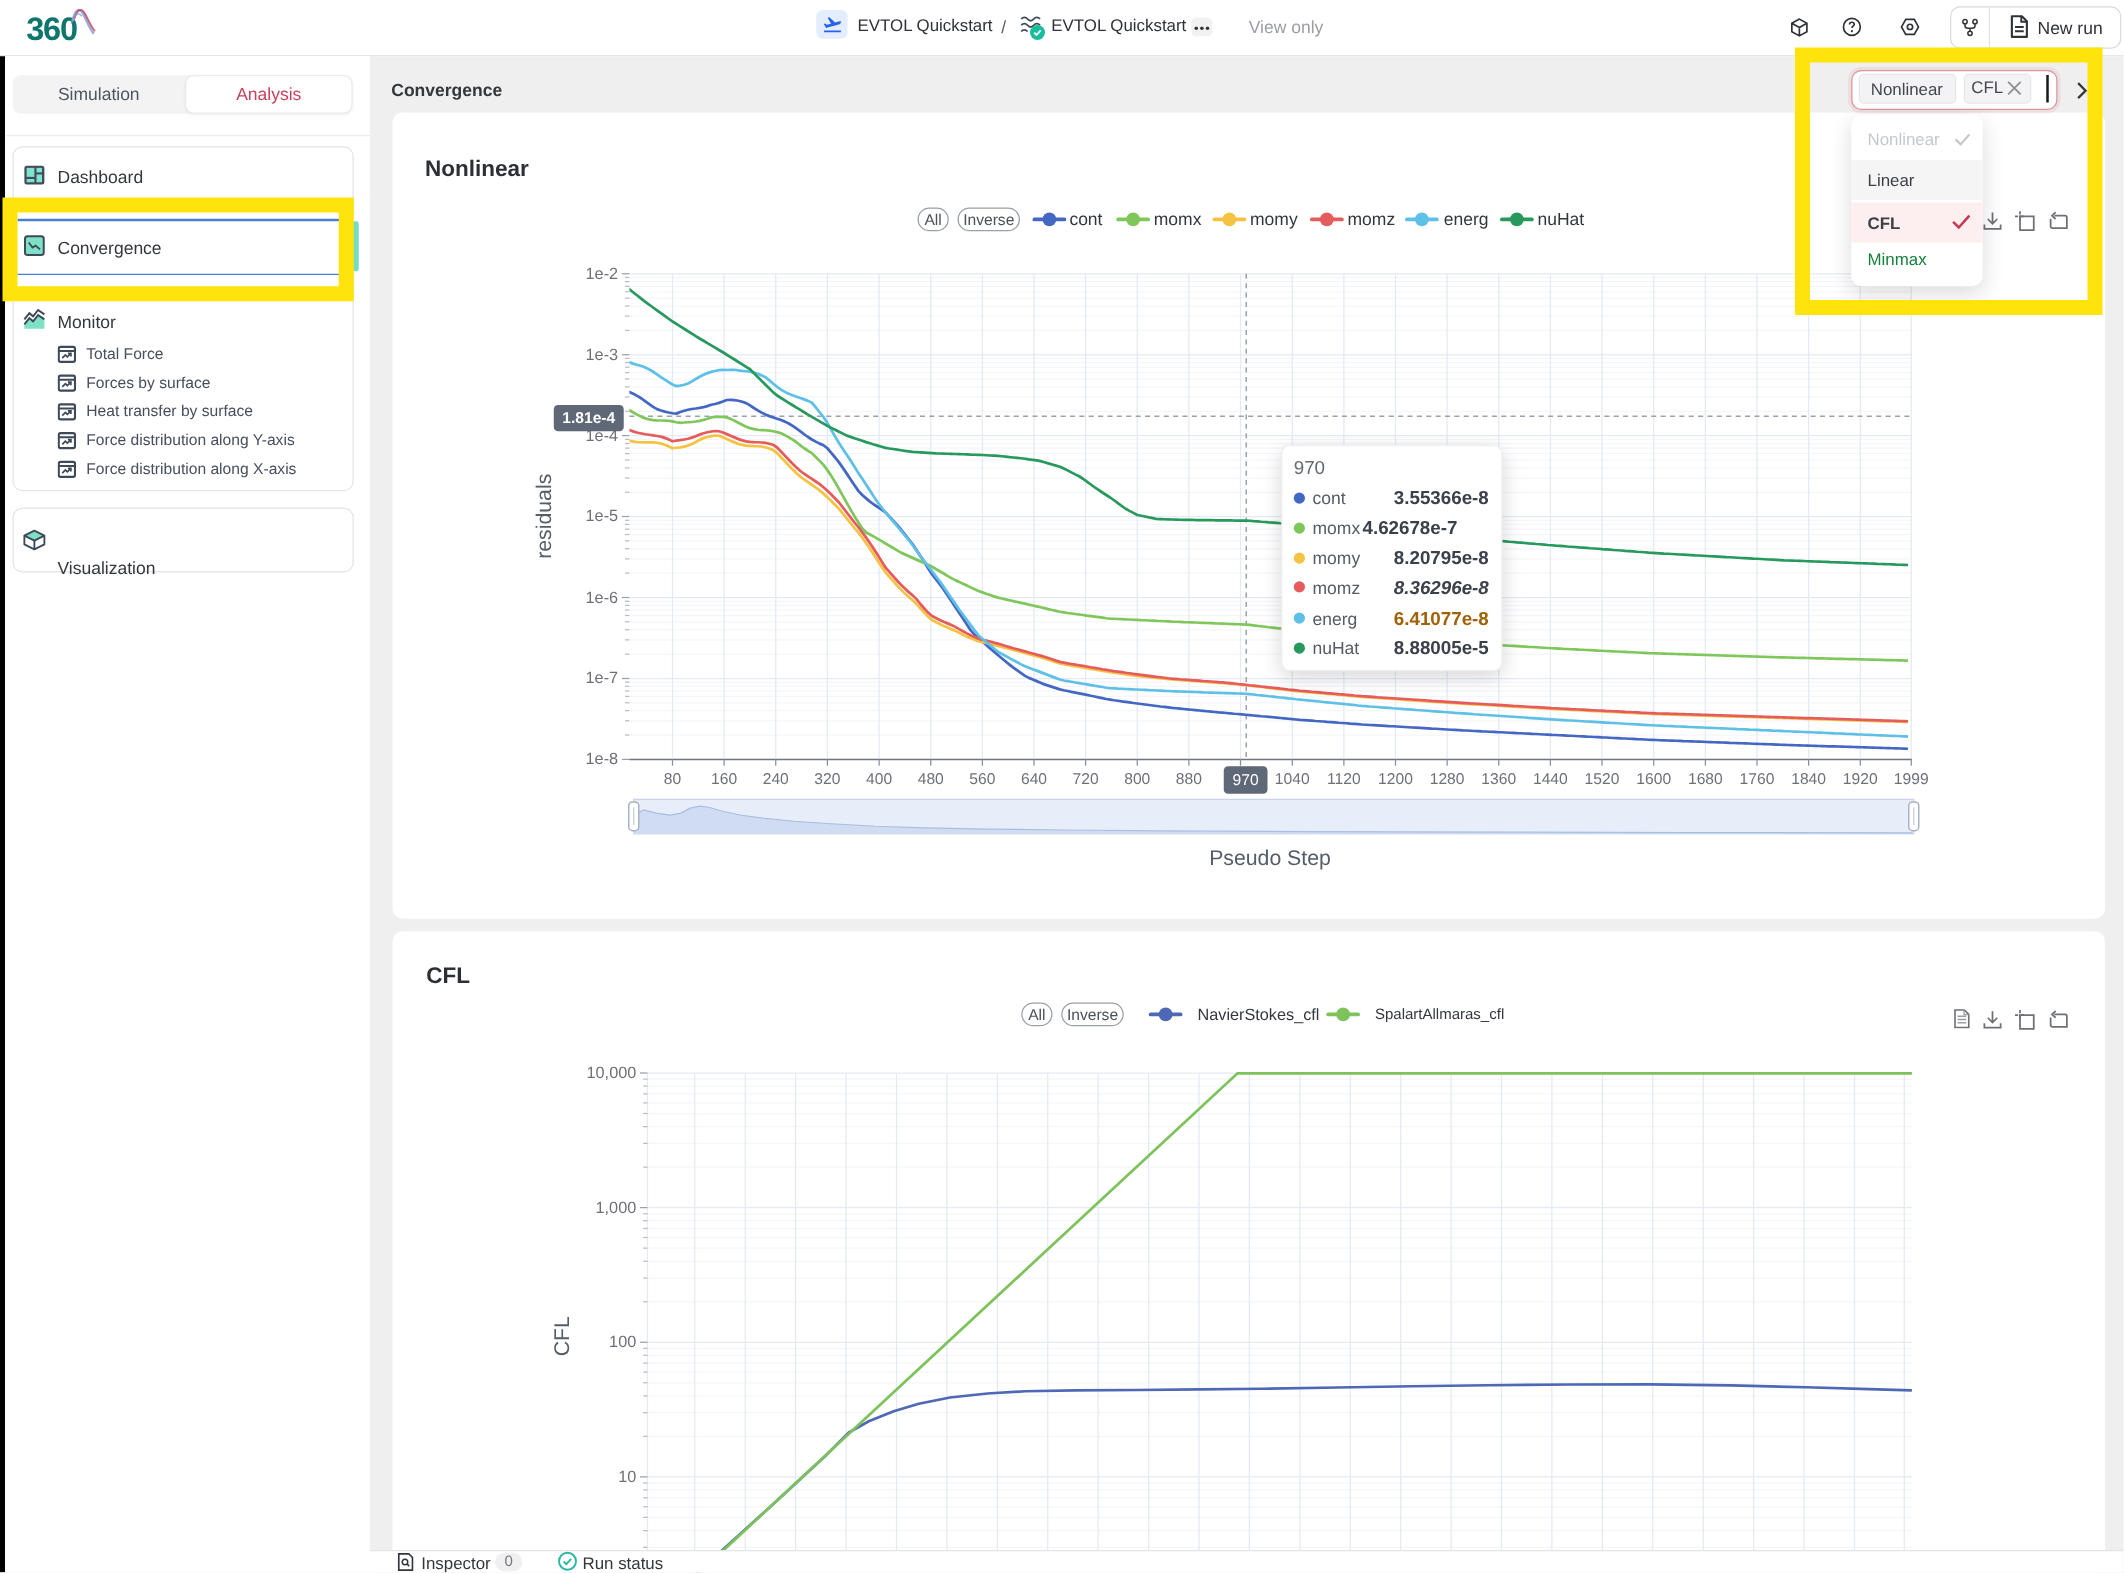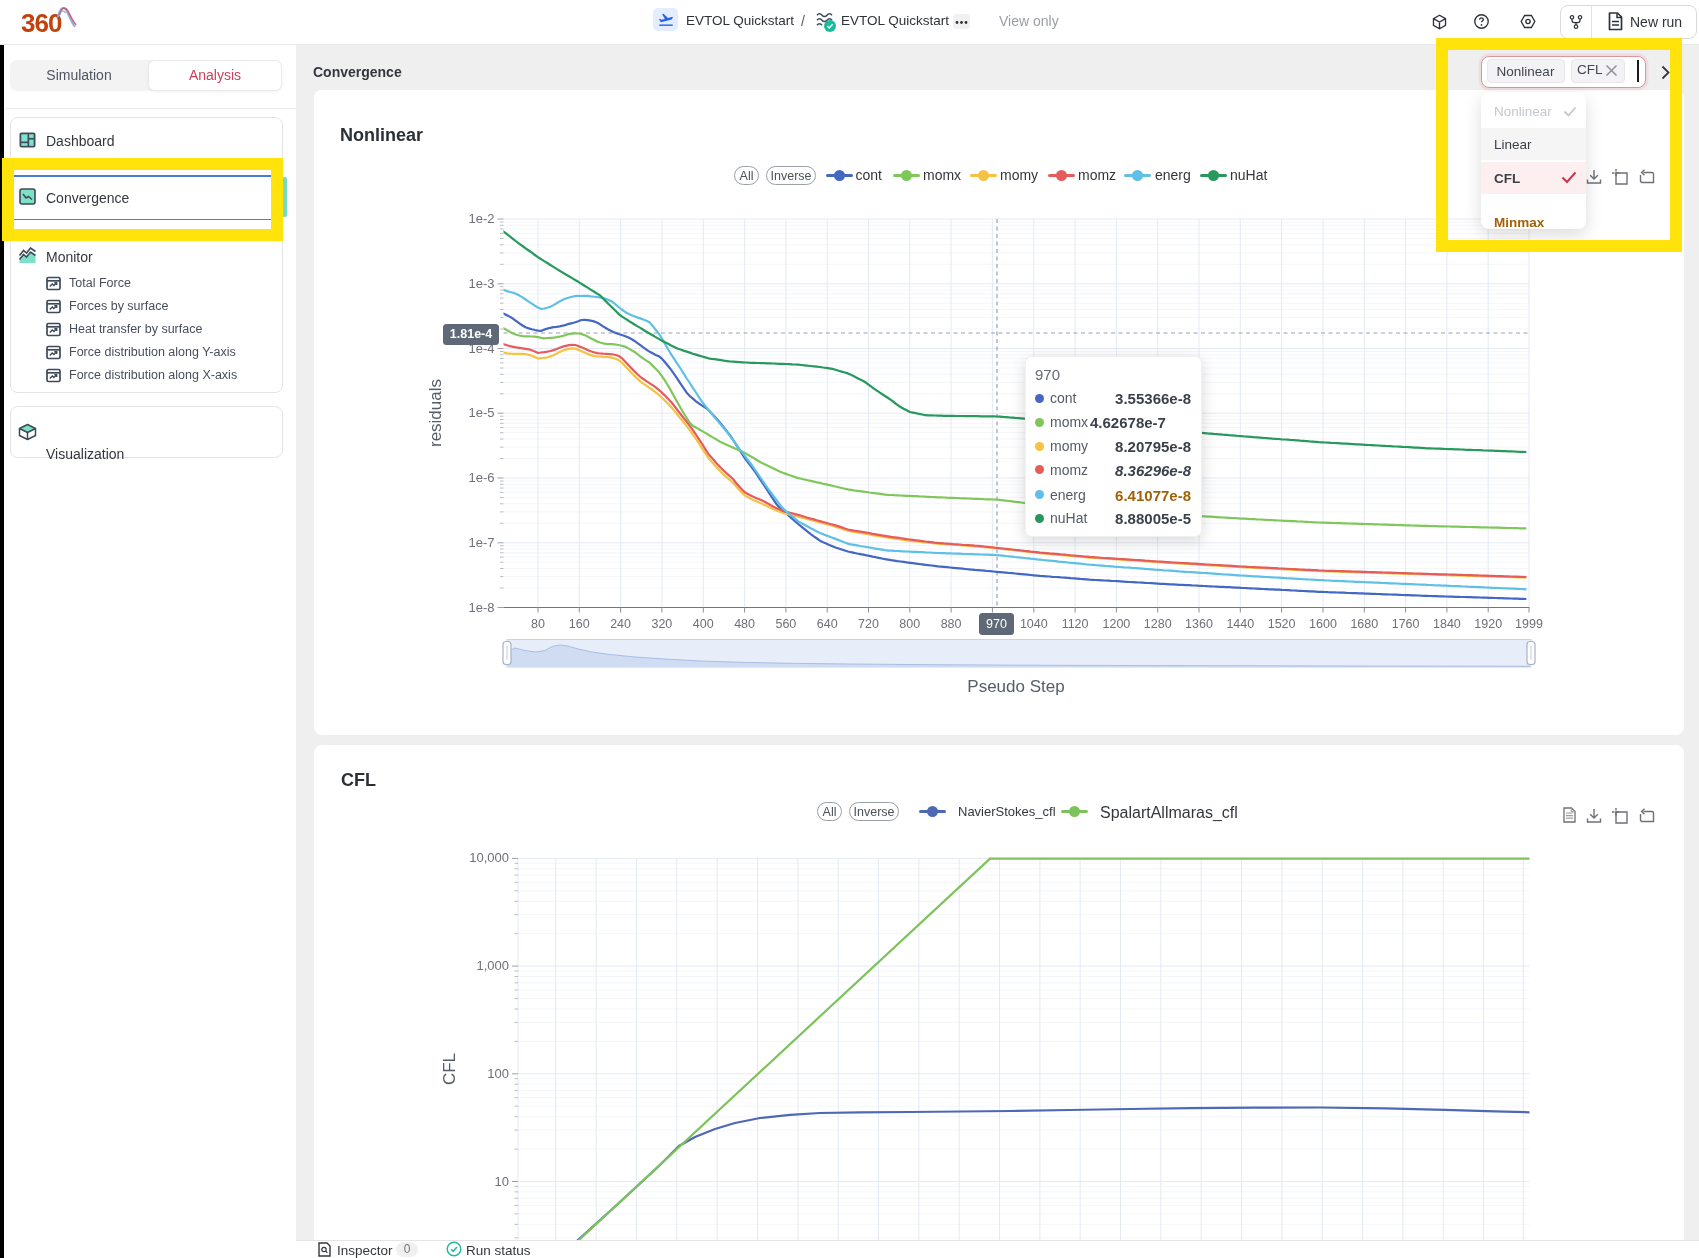--- a/index.html
+++ b/index.html
@@ -10,21 +10,21 @@
 svg { display:block; }
 .icon { stroke:#3e4a59; fill:none; stroke-width:1.5; }
 </style>
 </head>
 <body>
 <div class="page">
 
 <div class="abs" style="left:296px;top:45px;width:1403px;height:1213px;background:#efefef;"></div>
 
 <div class="abs" style="left:0;top:0;width:1699px;height:45px;background:#fff;border-bottom:1px solid #e7e7e7;"></div>
-<div class="abs" style="left:21px;top:8px;font-size:26px;font-weight:bold;color:#c2410c;letter-spacing:-1px;">360</div>
+<div class="abs" style="left:21px;top:8px;font-size:26px;font-weight:bold;color:#0f766e;letter-spacing:-1px;">360</div>
 <svg class="abs" style="left:56px;top:4px;" width="22" height="26" viewBox="0 0 22 26">
   <path d="M2 13 C4 4 7 2 10 6 C13 11 15 18 19 23" stroke="#93a9d6" stroke-width="2" fill="none" opacity="0.95"></path>
   <path d="M3.5 11 C6 3 9 2 12 7 C14.5 11.5 16.5 17 20 21" stroke="#c04a66" stroke-width="1.5" fill="none" opacity="0.85"></path>
   <path d="M1 15 C3.5 7 6.5 5 9.5 9" stroke="#8099cc" stroke-width="1.3" fill="none" opacity="0.7"></path>
 </svg>
 
 <div class="abs" style="left:653px;top:8px;width:25px;height:23px;background:#e4edfd;border-radius:5px;"></div>
 <svg class="abs" style="left:657px;top:11px;" width="18" height="17" viewBox="0 0 24 24">
   <path d="M2.5 19h19v2h-19z" fill="#2563eb"></path>
   <path d="M22.07 9.64c-.21-.8-1.04-1.28-1.84-1.06L14.92 10 8.46 3.98l-1.93.51 3.87 6.7-4.97 1.33-1.84-1.44-1.45.39 1.82 3.16.77 1.33 1.6-.43 5.31-1.42 4.35-1.16 4.02-1.08c.81-.23 1.28-1.05 1.07-1.85z" fill="#2563eb"></path>
@@ -546,21 +546,21 @@
 <path d="M243 514 L306 457 L346 420 L365 401 L381 392 L401 384 L421 378 L446 373 L476 369.8 L506 368 L546 367.3 L596 367 L646 366.5 L696 366 L756 365 L816 364 L876 363.2 L941 362.6 L1006 362.5 L1071 363.3 L1131 364.8 L1181 366.3 L1215.5 367.3" stroke="#4f68b5" stroke-width="2.2" fill="none"></path>
 <path d="M244.5 514 L676 113.6 L1215.5 113.6" stroke="#7dc25b" stroke-width="2.2" fill="none"></path>
 </svg>
 <div class="abs" style="left:817px;top:802px;width:25px;height:19px;border:1px solid #9aa0a8;border-radius:10px;font-size:12.5px;color:#4b5158;text-align:center;line-height:18px;">All</div>
 <div class="abs" style="left:849px;top:802px;width:50px;height:19px;border:1px solid #9aa0a8;border-radius:10px;font-size:12.5px;color:#4b5158;text-align:center;line-height:18px;">Inverse</div>
 <div class="abs" style="left:919px;top:810.0px;width:27px;height:3px;background:#4f68b5;border-radius:2px;"></div>
     <div class="abs" style="left:927px;top:806.0px;width:11px;height:11px;background:#4f68b5;border-radius:50%;"></div>
 <div class="abs" style="left:958px;top:804px;font-size:13px;color:#33373d;">NavierStokes_cfl</div>
 <div class="abs" style="left:1061px;top:810.0px;width:27px;height:3px;background:#7dc25b;border-radius:2px;"></div>
     <div class="abs" style="left:1069px;top:806.0px;width:11px;height:11px;background:#7dc25b;border-radius:50%;"></div>
-<div class="abs" style="left:1100px;top:804px;font-size:16px;color:#33373d;text-align:right;">SpalartAllmaras_cfl</div>
+<div class="abs" style="left:1100px;top:804px;font-size:12px;color:#33373d;text-align:right;">SpalartAllmaras_cfl</div>
 <svg class="abs" style="left:1563px;top:807px;" width="13" height="16" viewBox="0 0 13 16">
 <path d="M1 1h7.5l3.5 3.5V15H1z" stroke="#6d7076" stroke-width="1.3" fill="none"></path>
 <path d="M8.3 1.2v3.5h3.5" stroke="#9a9da2" stroke-width="1.1" fill="none"></path>
 <path d="M3 6h7 M3 8.6h7 M3 11.2h7" stroke="#9a9da2" stroke-width="1.2" fill="none"></path>
     </svg>
     <svg class="abs" style="left:1586px;top:808px;" width="16" height="16" viewBox="0 0 16 16">
 <path d="M8 1v8.5 M4.2 6.2 8 10l3.8-3.8" stroke="#6d7076" stroke-width="1.4" fill="none"></path>
 <path d="M1.5 10.5V14h13v-3.5" stroke="#6d7076" stroke-width="1.4" fill="none"></path>
     </svg>
     <svg class="abs" style="left:1611px;top:807px;" width="17" height="17" viewBox="0 0 17 17">
@@ -600,16 +600,16 @@
 <div class="abs" style="left:1481px;top:162px;width:104.5px;height:32px;background:#fdeef0;"></div>
 <div class="abs" style="left:1494px;top:104px;font-size:13.5px;color:#c4c8ce;">Nonlinear</div>
 <svg class="abs" style="left:1563px;top:106px;" width="14" height="11" viewBox="0 0 14 11">
 <path d="M1.5 5.5 5.5 9.5 12.5 1.5" stroke="#c4c8ce" stroke-width="1.8" fill="none"></path>
     </svg>
 <div class="abs" style="left:1494px;top:137px;font-size:13.5px;color:#3b4048;">Linear</div>
 <div class="abs" style="left:1494px;top:171px;font-size:13.5px;font-weight:bold;color:#3b4048;">CFL</div>
 <svg class="abs" style="left:1561px;top:171px;" width="16" height="13" viewBox="0 0 16 13">
 <path d="M1.5 6.5 6 11 14.5 1.5" stroke="#c5384f" stroke-width="2" fill="none"></path>
     </svg>
-<div class="abs" style="left:1494px;top:215px;font-size:13.5px;color:#a16207;font-weight:bold;">Minmax</div>
+<div class="abs" style="left:1494px;top:200px;font-size:13.5px;color:#15803d;">Minmax</div>
 <div class="abs" style="left:2px;top:157.5px;width:281px;height:83px;border:12px solid #ffe30a;"></div>
     <div class="abs" style="left:1436px;top:37.5px;width:245.5px;height:214.5px;border:12.5px solid #ffe30a;"></div>
 </div>
 
 </body></html>

